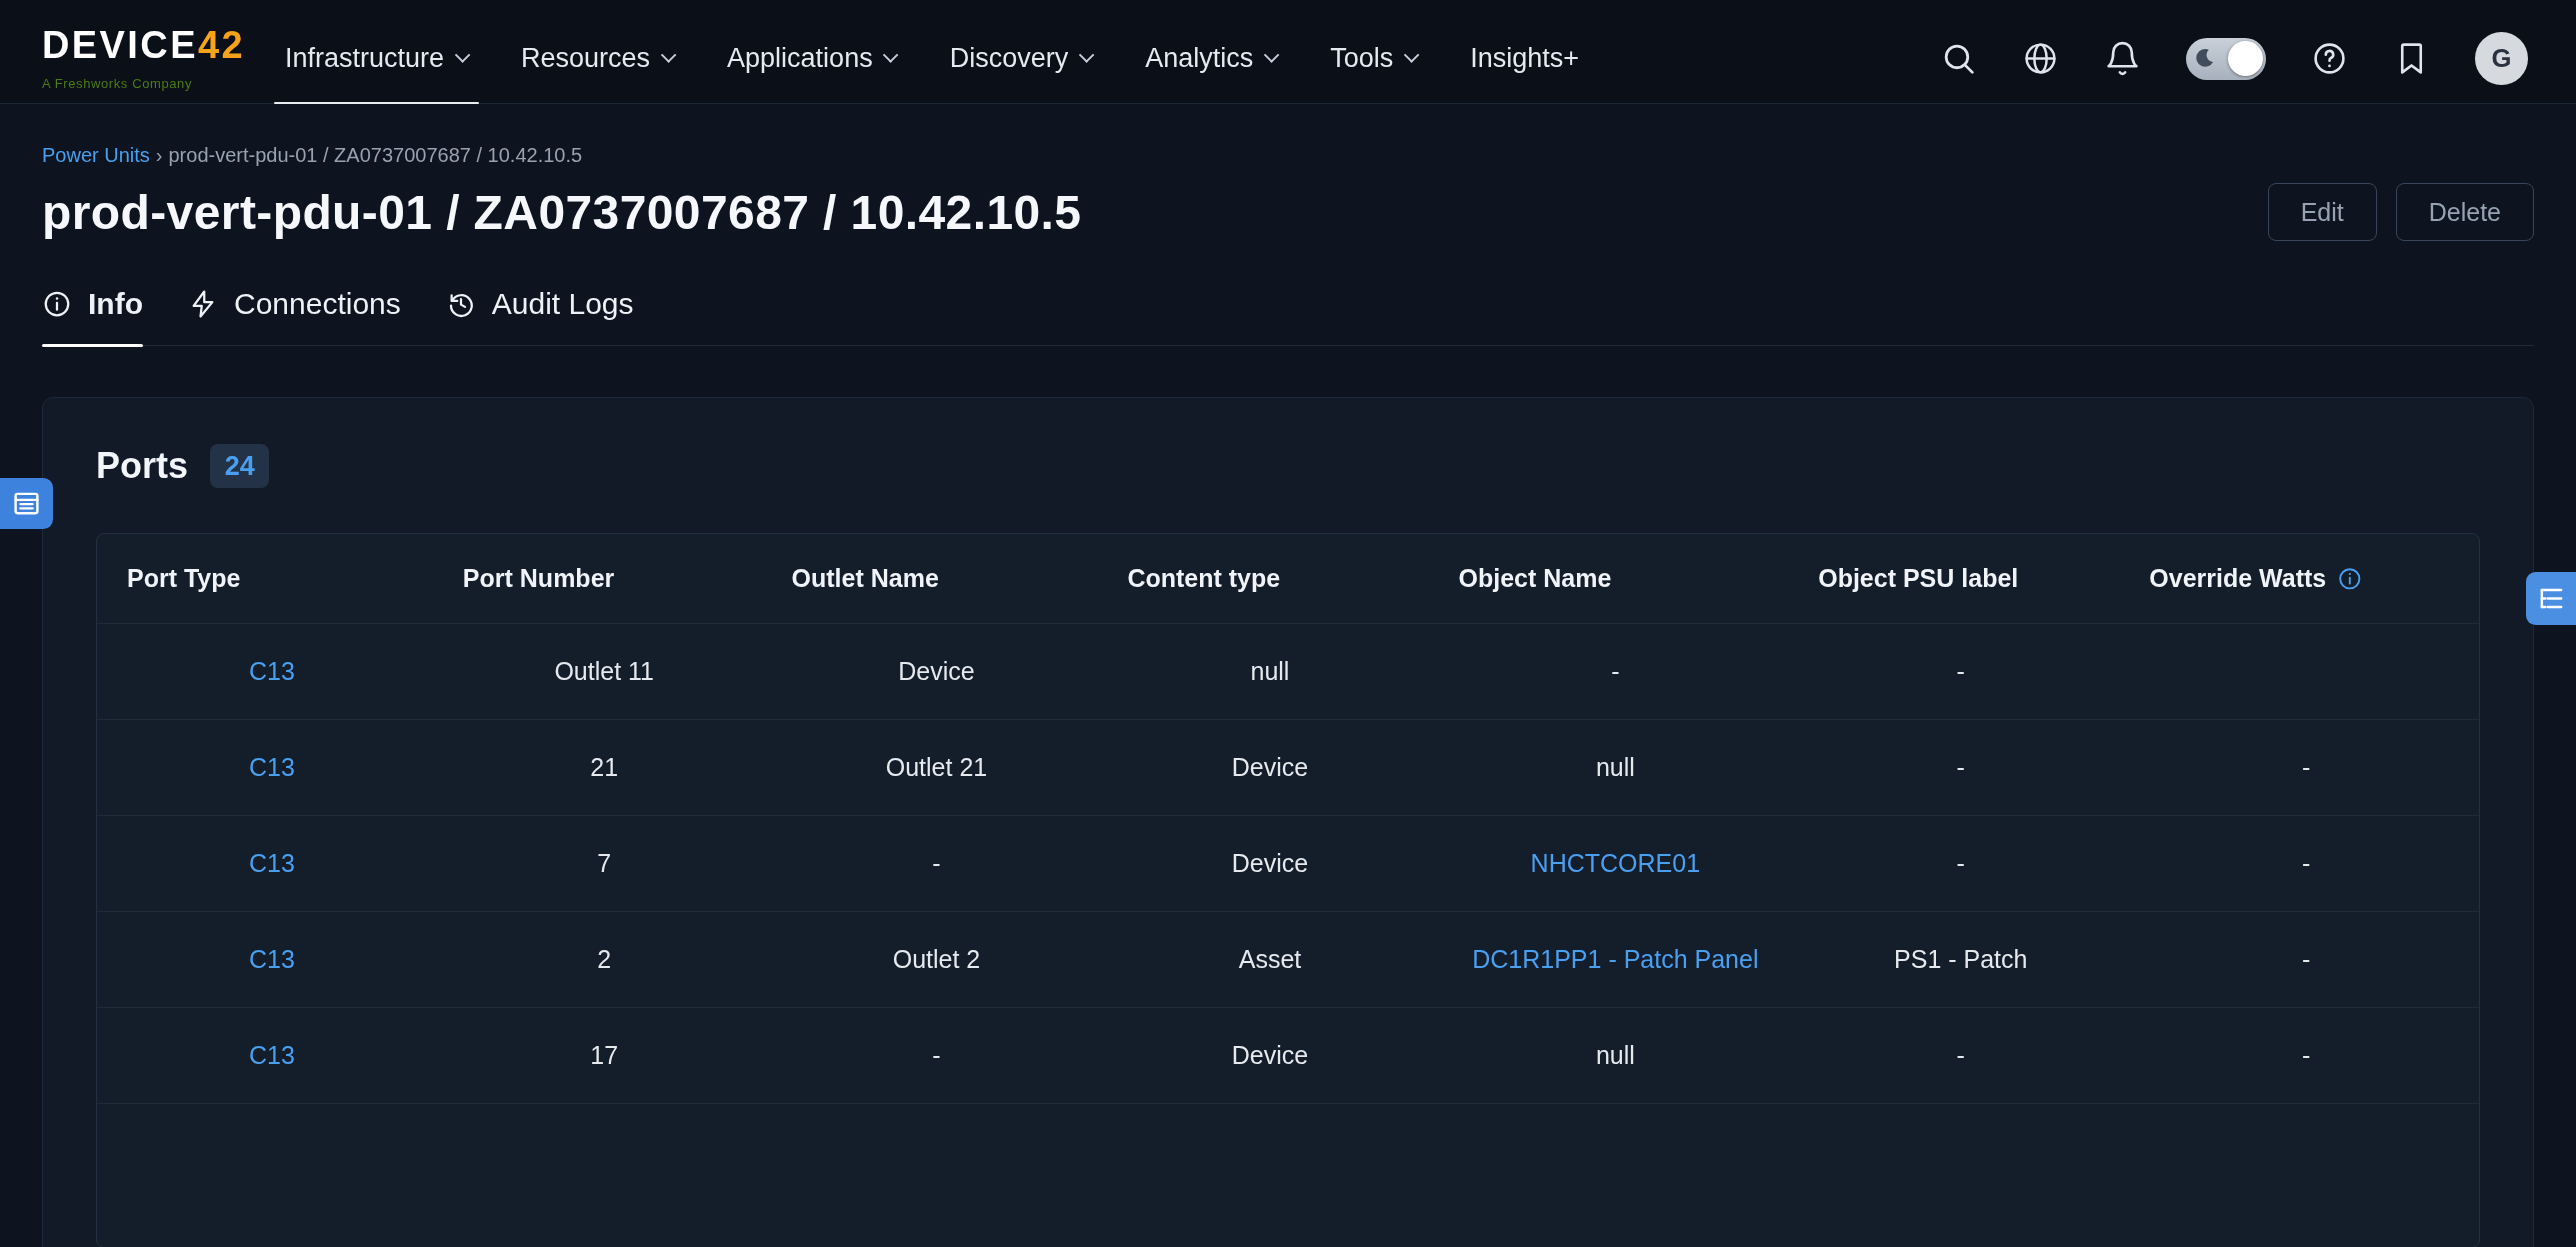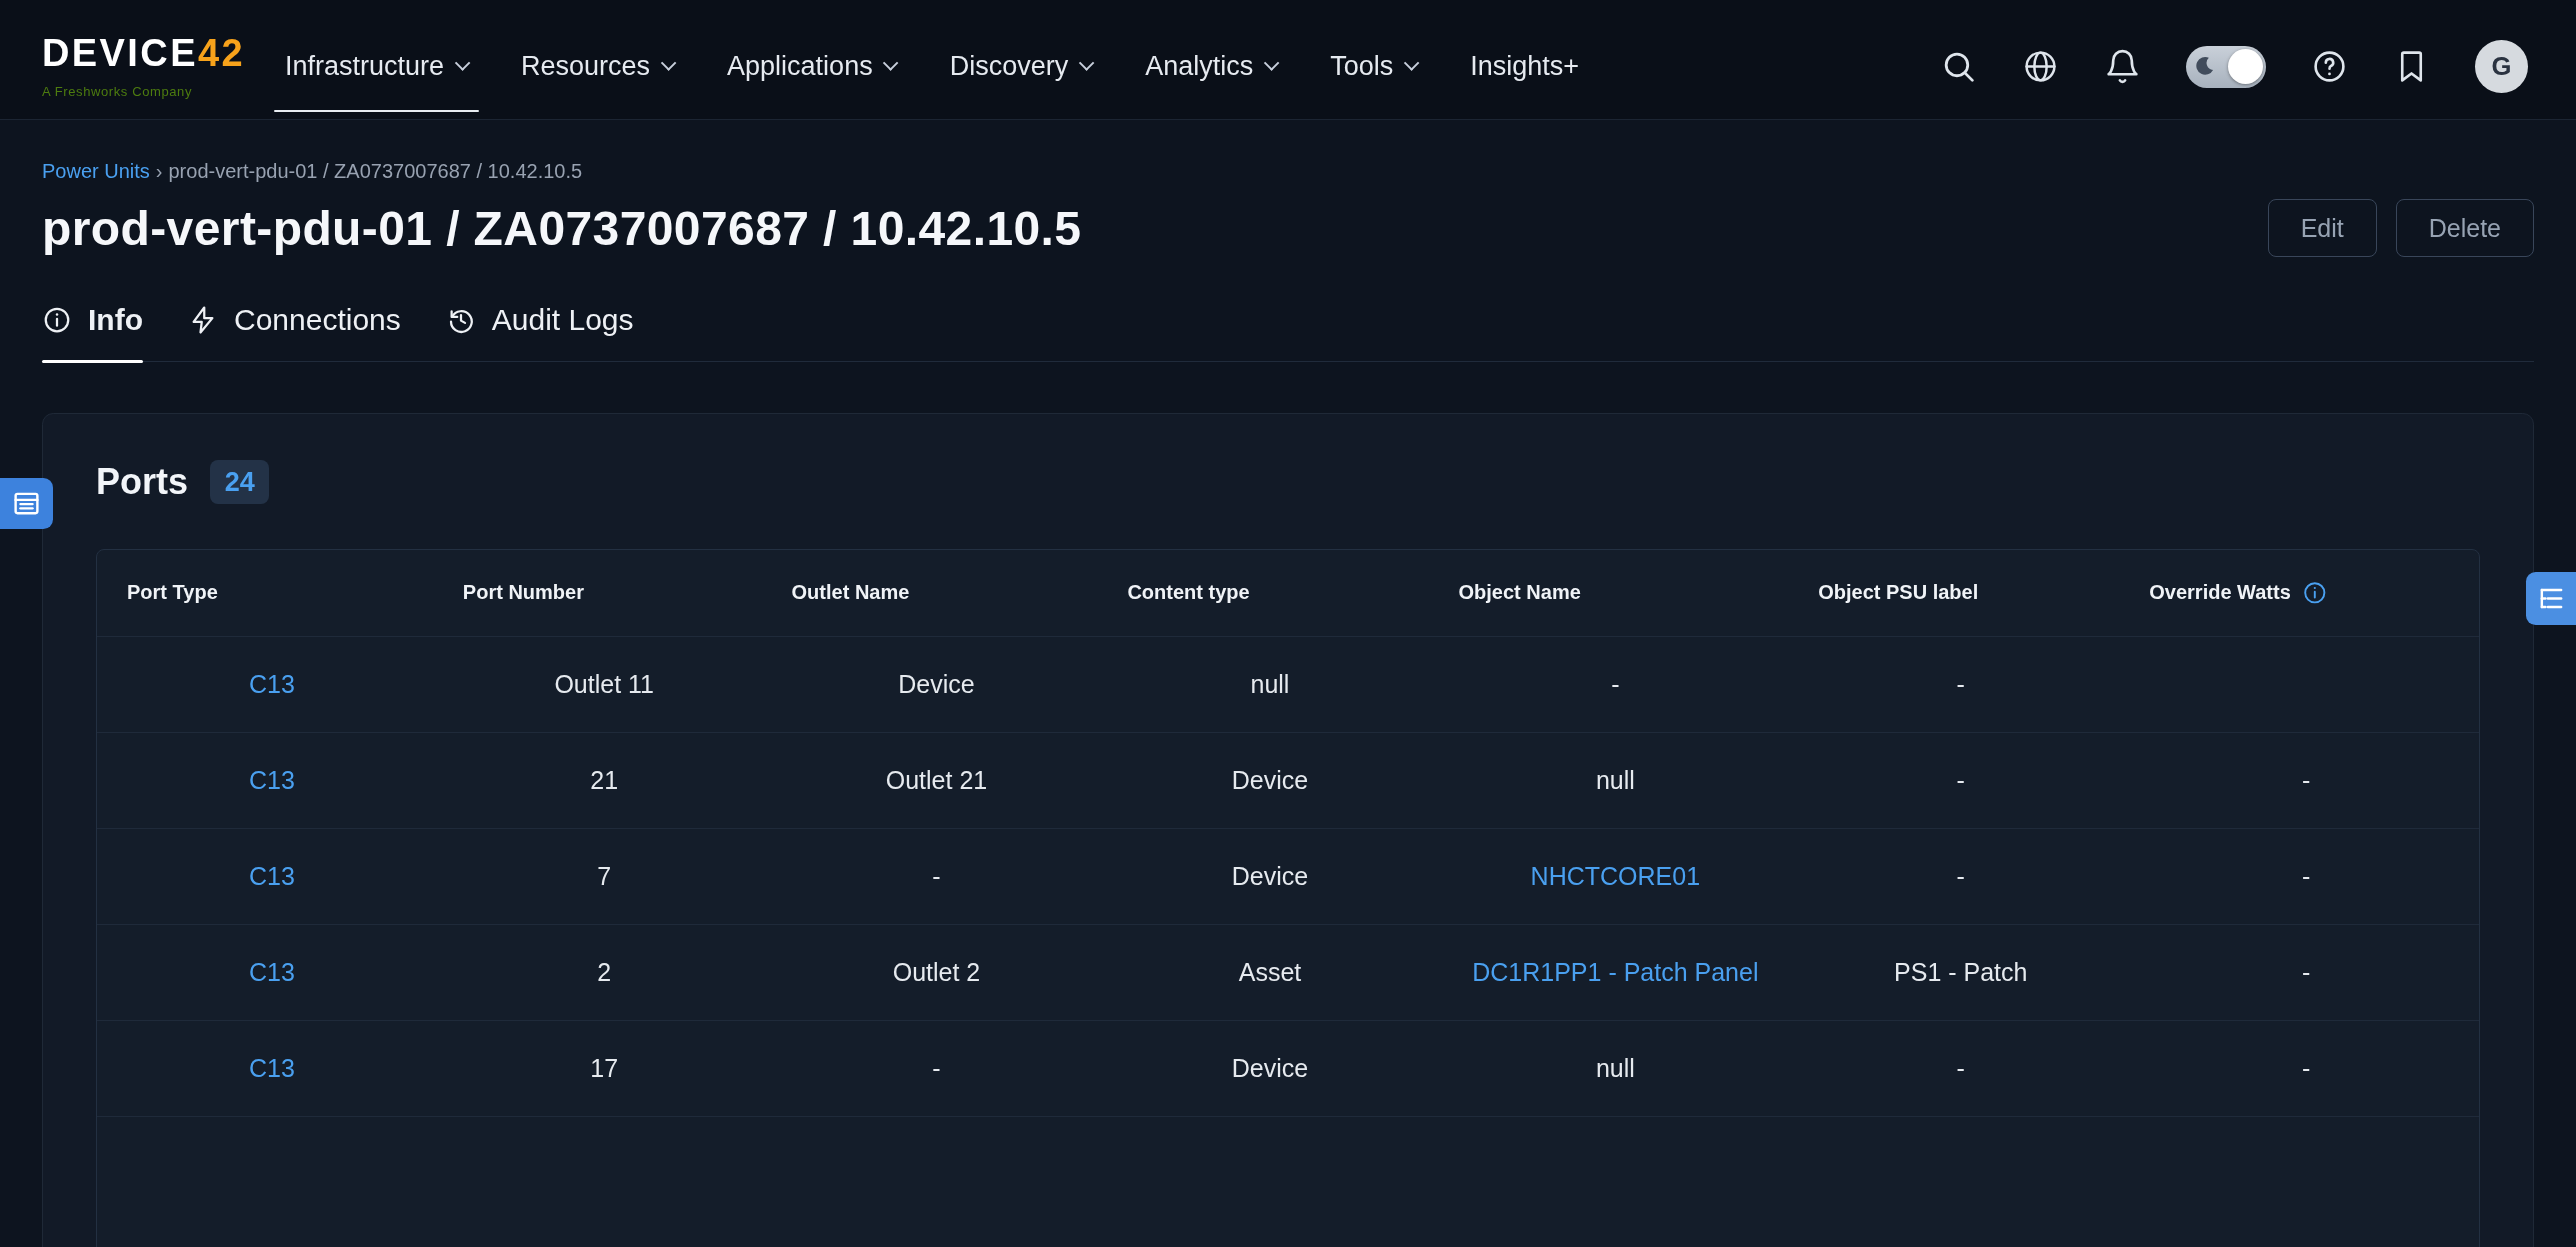--- a/index.html
+++ b/index.html
@@ -5,21 +5,21 @@
   * { box-sizing: border-box; margin: 0; padding: 0; }
   html,body { width: 2576px; height: 1247px; overflow: hidden; }
   body {
     background: #0d141f;
     font-family: "Liberation Sans", sans-serif;
     color: #e8ecf1;
     position: relative;
   }
   
   header {
-    height: 120px;
+    height: 104px;
     background: #0a0f18;
     border-bottom: 0.8px solid #1c2533;
     display: flex;
     align-items: center;
     padding: 14px 48px 0 42px;
   }
   .logo-block { margin-right: 40px; cursor: pointer; }
   .logo { font-size: 38px; font-weight: 700; letter-spacing: 2.4px; color: #ffffff; line-height: 1; }
   .logo .accent { color: #f7a21b; }
   .tagline { font-size: 13px; color: #4d7c0f; letter-spacing: 0.6px; margin-top: 12px; }
@@ -108,21 +108,21 @@
     overflow: hidden;
     background: #141d2a;
   }
   .trow {
     display: grid;
     grid-template-columns: 14.1% 13.8% 14.1% 13.9% 15.1% 13.9% 1fr;
     align-items: center;
   }
   .trow + .trow { border-top: 0.8px solid #1f2a3a; text-align: center; }
   .th {
-    font-size: 20px; font-weight: 700; color: #f0f3f7;
+    font-size: 25px; font-weight: 700; color: #f0f3f7;
     padding: 30px 16px 30px 30px; display: flex; align-items: center; gap: 11.2px;
   }
   .td { font-size: 25px; color: #e6eaef; padding: 33px 16px 33px 30px; }
   .link { color: #4aa0f0; cursor: pointer; }
   .info-i { width: 25.6px; height: 25.6px; color: #4aa0f0; cursor: pointer; flex: none; }
   .row-continuation { height: 144px; border-top: 0.8px solid #1f2a3a; }
   
   .dock-left {
     position: absolute; left: 0; top: 478px; width: 53px; height: 51px;
     background: #3d82dd; border-radius: 0 9.6px 9.6px 0;

